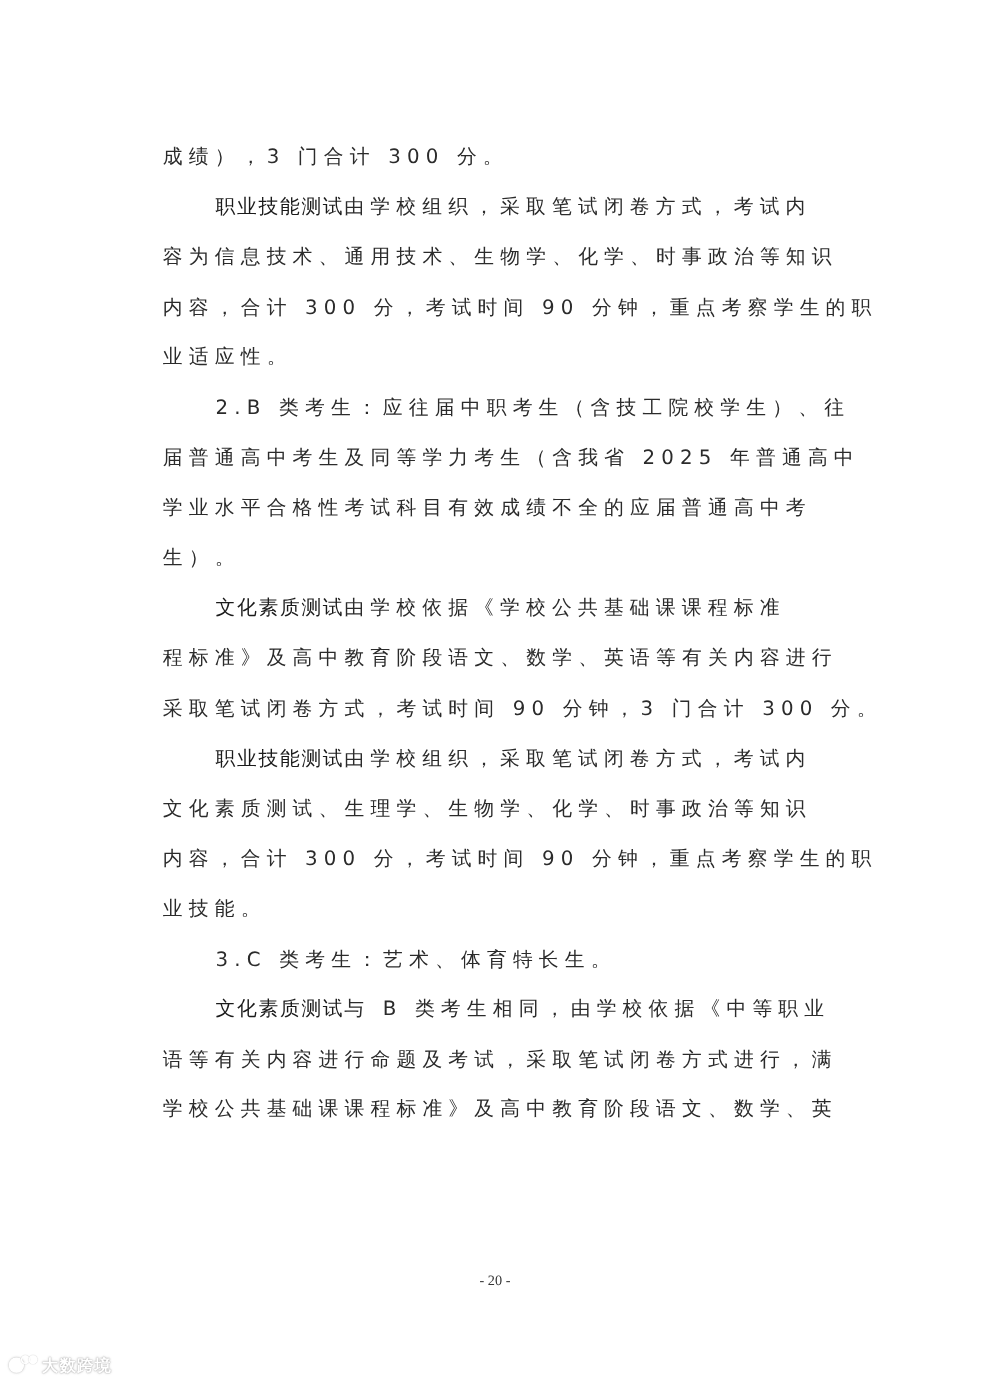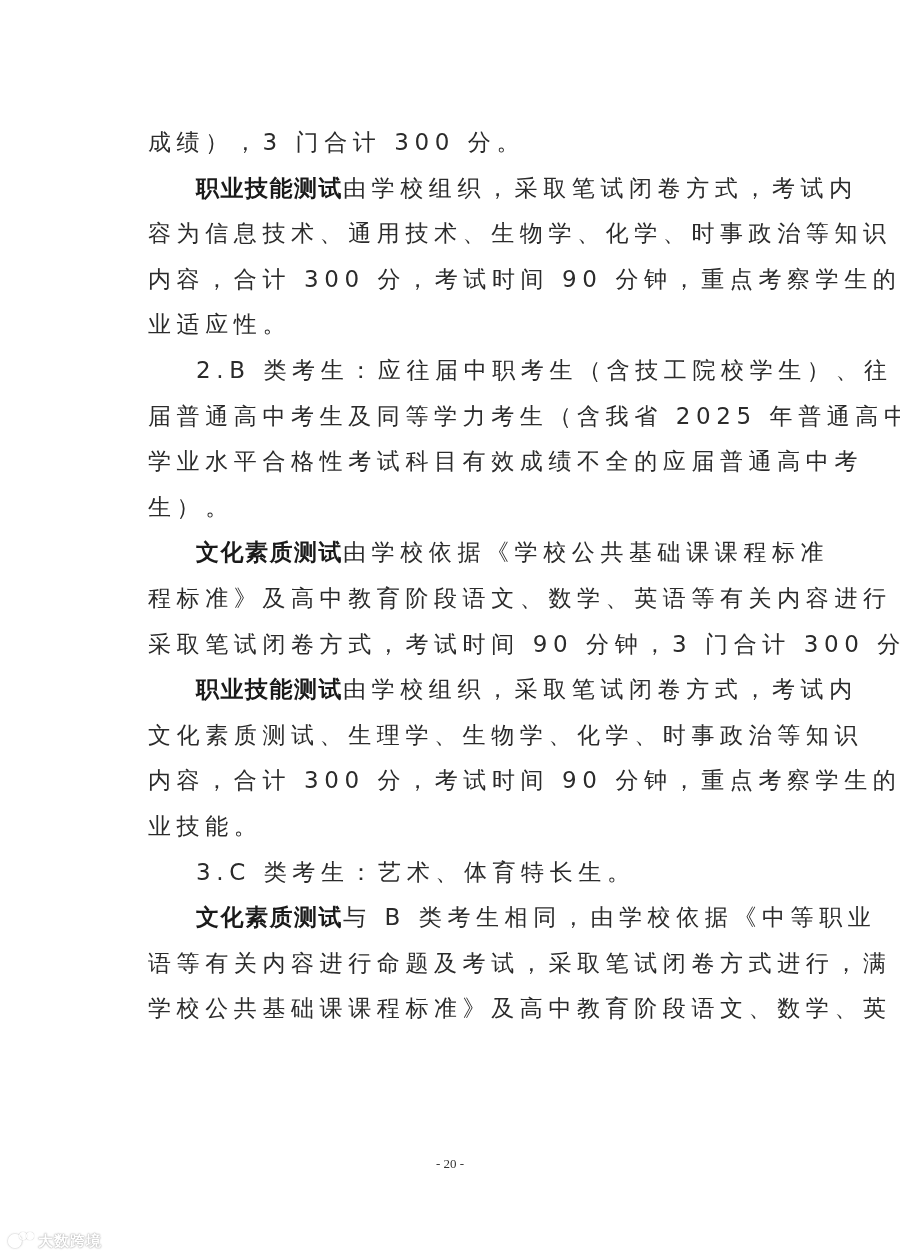--- a/index.html
+++ b/index.html
@@ -23,28 +23,28 @@
   }
   .body-text {
     position: absolute;
     left: 148px;
     top: 120px;
     width: 606px;
   }
   .line {
     height: 45.6px;
     line-height: 45.6px;
-    font-size: 23px;
+    font-size: 18px;
     white-space: nowrap;
     letter-spacing: 5.6px;
     color: #2b2b2b;
   }
   .line.indent { padding-left: 48px; }
   .bold {
-    font-weight: bold;
+    font-weight: normal;
     letter-spacing: 1.5px;
     color: #1a1a1a;
   }
   .page-number {
     position: absolute;
     left: 0; width: 900px;
     top: 1156px;
     text-align: center;
     font-family: "Liberation Serif", "DejaVu Serif", serif;
     font-size: 13px;

